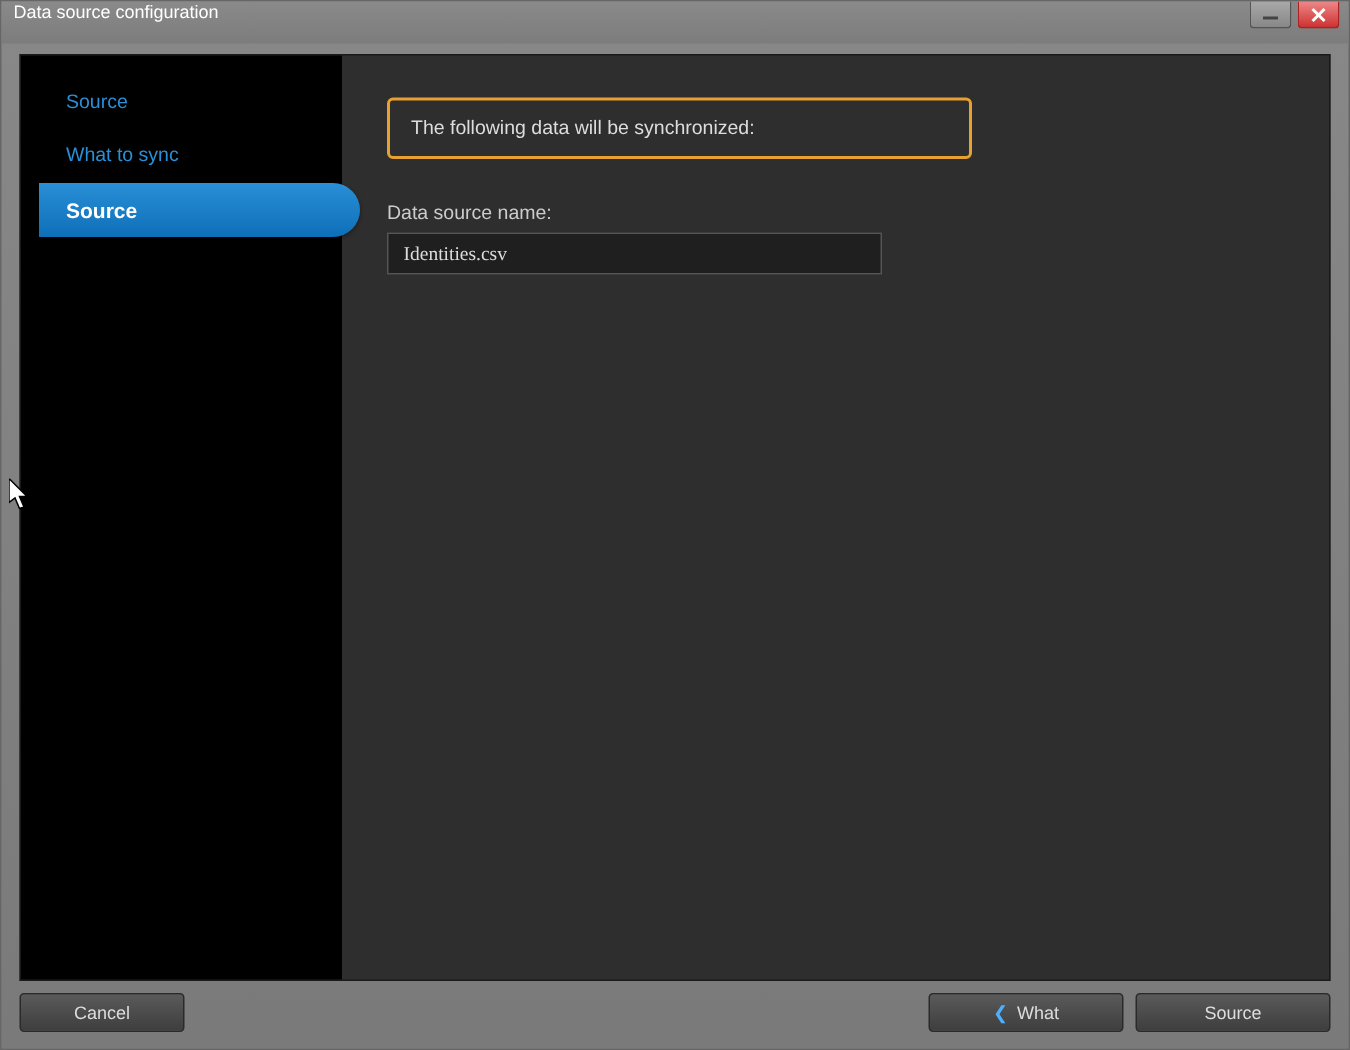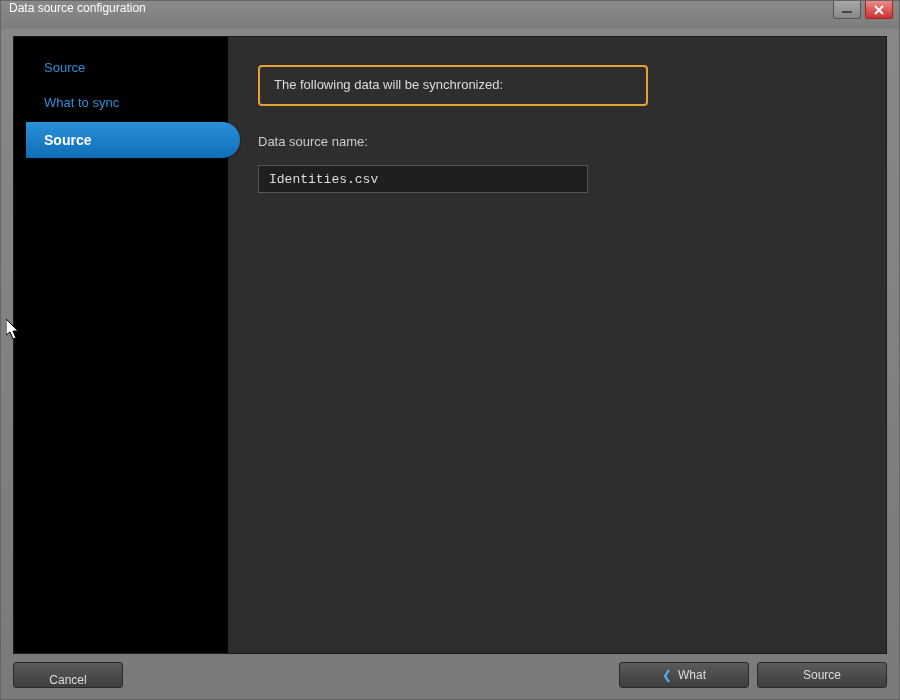--- a/index.html
+++ b/index.html
@@ -131,32 +131,32 @@
       margin-bottom: 2px;
     }
     .sync-info-line2 {
       color: #fff;
       font-size: 13px;
       font-weight: bold;
     }
     .field-label {
       color: #ccc;
       font-size: 13px;
-      margin-bottom: 16px;
+      margin-bottom: 6px;
       display: block;
     }
     .text-input {
       width: 330px;
       height: 28px;
       background: #1f1f1f;
       border: 1px solid #555;
       color: #ddd;
       padding: 0 10px;
       font-size: 13px;
-      font-family: Liberation Mono, monospace;
+      font-family: Liberation Serif, serif;
       outline: none;
     }
     .footer {
       position: absolute;
       bottom: 8px;
       left: 12px;
       right: 12px;
       height: 32px;
       display: flex;
       justify-content: space-between;
@@ -177,21 +177,20 @@
       font-size: 12px;
       cursor: pointer;
       display: flex;
       align-items: center;
       justify-content: center;
       gap: 6px;
       font-family: inherit;
     }
     .btn.cancel {
       min-width: 110px;
-      align-items: flex-end;
     }
     .back-arrow {
       color: #4db0ff;
       font-size: 12px;
     }
     .cursor {
       position: absolute;
       left: 5px;
       top: 318px;
       pointer-events: none;

